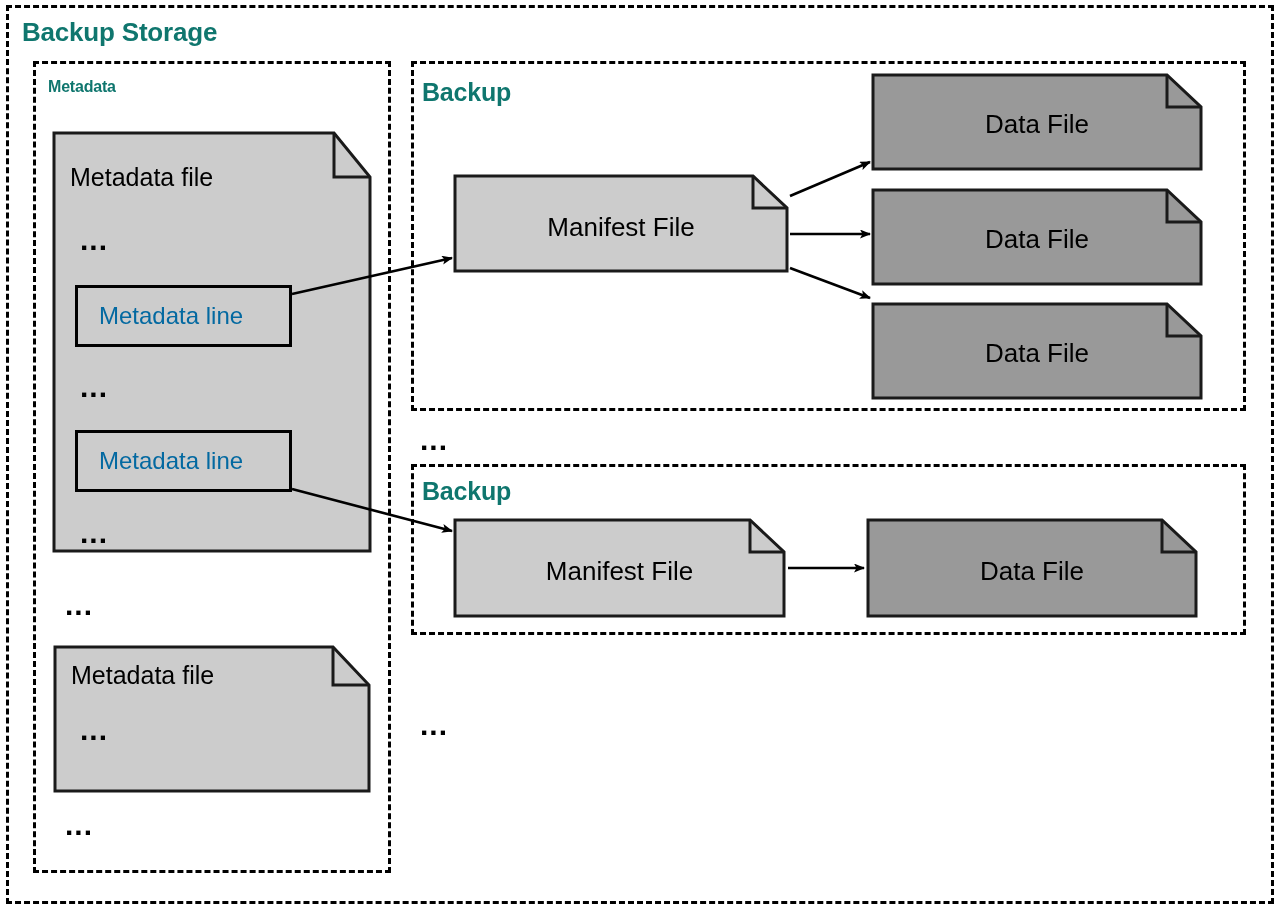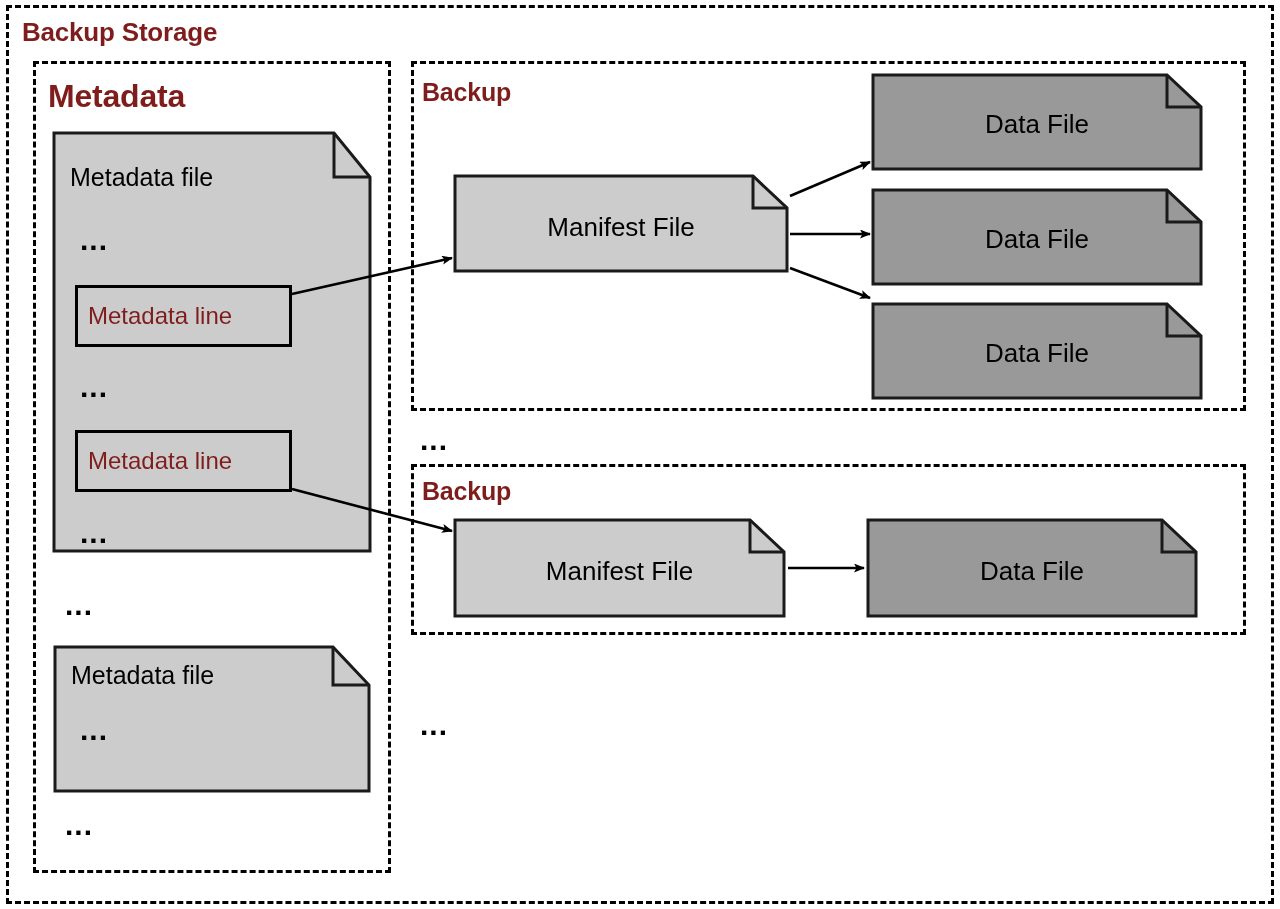--- a/index.html
+++ b/index.html
@@ -22,21 +22,21 @@
   
   .dashed-box {
     position: absolute;
     border: 3px dashed #000000;
     box-sizing: border-box;
     background: transparent;
   }
   .box-title {
     position: absolute;
     font-weight: bold;
-    color: #7f1d1d;
+    color: #0f766e;
     white-space: nowrap;
     letter-spacing: -0.2px;
   }
 
   
   .doc {
     position: absolute;
     box-sizing: border-box;
     padding-left: 32px;
   }
@@ -75,22 +75,23 @@
   .meta-line {
     position: absolute;
     border: 3px solid #000000;
     box-sizing: border-box;
     background: transparent;
     display: flex;
     align-items: center;
   }
   .meta-line span {
     padding-left: 10px;
-    color: #7f1d1d;
+    color: #0369a1;
     white-space: nowrap;
+    margin-left: 11px;
   }
 
   
   #arrows {
     position: absolute;
     left: 0;
     top: 0;
     width: 1280px;
     height: 909px;
     pointer-events: none;
@@ -98,21 +99,21 @@
 </style>
 </head>
 <body>
 
 <div id="canvas">
 
   <div class="dashed-box" style="left:6px; top:5px; width:1268px; height:899px;"></div>
   <div class="box-title" style="left:22px; top:17px; font-size:26px;">Backup Storage</div>
 
   <div class="dashed-box" style="left:33px; top:61px; width:358px; height:812px;"></div>
-  <div class="box-title" style="left:48px; top:78px; font-size:32px;">Metadata</div>
+  <div class="box-title" style="left:48px; top:78px; font-size:16px;">Metadata</div>
 
   <div class="doc" style="left:52px; top:131px; width:320px; height:422px;">
     <svg viewBox="0 0 320 422" preserveAspectRatio="none">
       <path d="M2,2 L282,2 L318,46 L318,420 L2,420 Z" fill="#cccccc" stroke="#1a1a1a" stroke-width="3" stroke-linejoin="miter"></path>
       <path d="M282,2 L282,46 L318,46" fill="none" stroke="#1a1a1a" stroke-width="3"></path>
     </svg>
     <div class="doc-label bold" style="left:18px; top:32px; font-size:25px;">Metadata file</div>
   </div>
   <div class="ellipsis" style="left:80px; top:225px; font-size:30px;">...</div>
   <div class="meta-line" style="left:75px; top:285px; width:217px; height:62px;">

